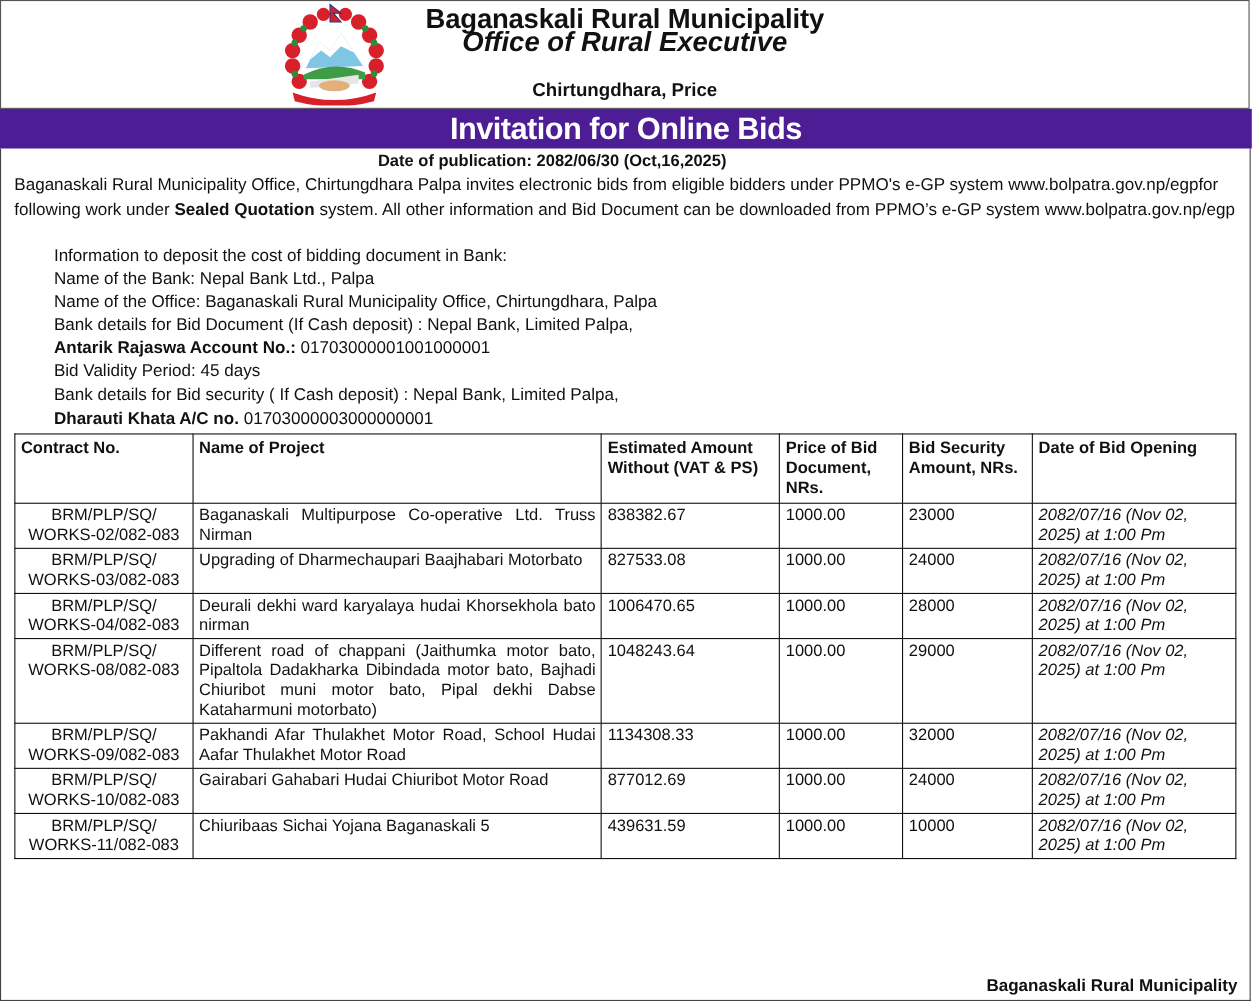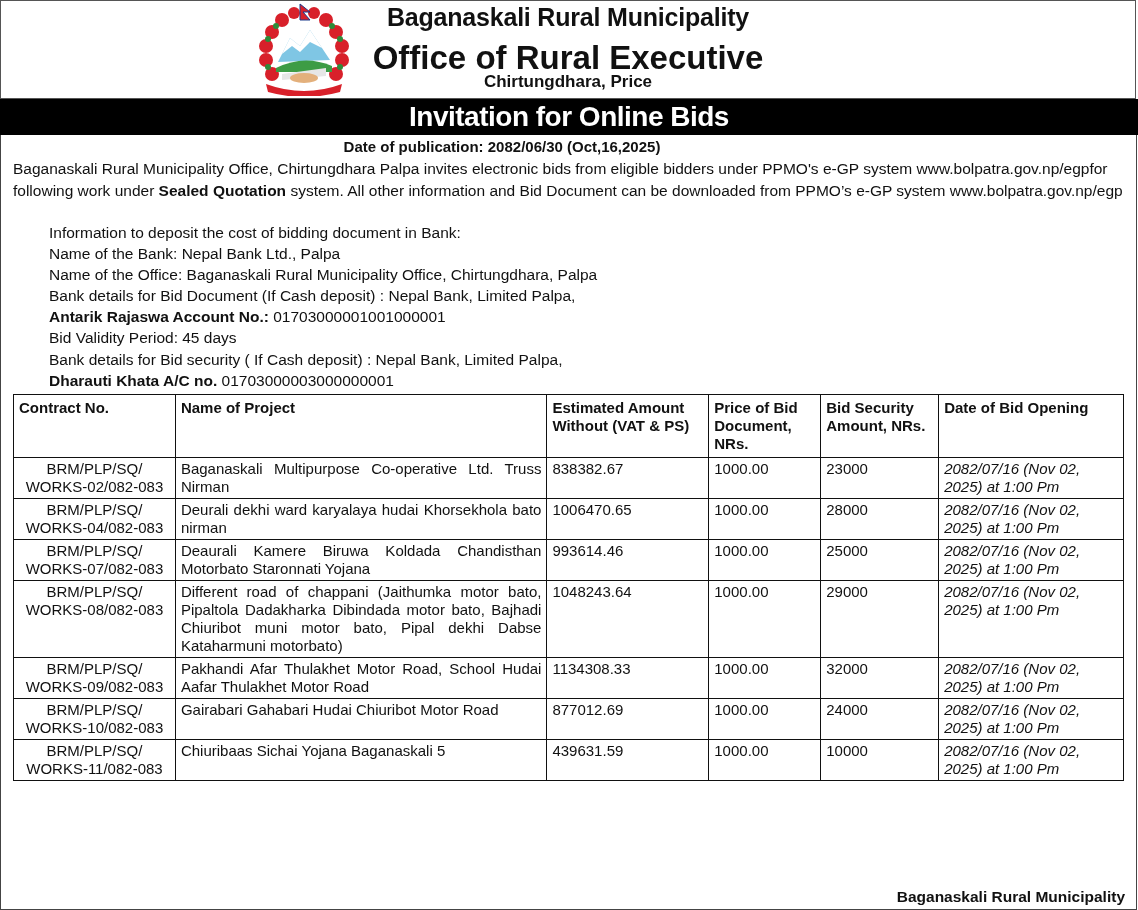--- a/index.html
+++ b/index.html
@@ -3,23 +3,23 @@
 <meta charset="utf-8">
 <style>
   html, body { margin:0; padding:0; background:#fff; }
   body { width:1138px; height:910px; position:relative; overflow:hidden;
          font-family:"Liberation Sans", "DejaVu Sans", sans-serif; color:#111; }
   .header { position:absolute; left:0; top:0; width:1136px; height:99px;
             border:1px solid #555; box-sizing:border-box; background:#fff; }
   .emblem { position:absolute; left:252px; top:2px; width:104px; height:94px; }
   .h-title { position:absolute; left:0; width:1138px; text-align:center; font-weight:bold; }
   .h1 { top:3px; font-size:25px; left:-1px; letter-spacing:-0.2px; }
-  .h2 { top:39px; font-size:33px; left:-1px; }
+  .h2 { top:24px; font-size:25px; left:-1px;font-style:italic; }
   .h3 { top:72px; font-size:17px; left:-1px; }
-  .band { position:absolute; left:0; top:99px; width:1138px; height:36px; background:#000000;
+  .band { position:absolute; left:0; top:99px; width:1138px; height:36px; background:#4c1d95;
           color:#fff; text-align:center; font-weight:bold; font-size:28px; line-height:36px;
           letter-spacing:-0.5px; }
   .body { position:absolute; left:0; top:135px; width:1137px; height:775px; border:1px solid #444;
           border-top:none; box-sizing:border-box; }
   .pubdate { position:absolute; top:138px; left:0; width:1004px; text-align:center;
              font-weight:bold; font-size:15px; }
   .para { position:absolute; left:13px; width:1115px; font-size:15.5px; line-height:21.5px; }
   .line { position:absolute; left:13px; font-size:15.5px; line-height:21.5px; white-space:nowrap;margin-left:36px; }
   b { font-weight:bold; }
   table { position:absolute; left:13px; top:394px; width:1111px; border-collapse:collapse;
@@ -117,33 +117,33 @@
   <tbody id="rows">
       <tr>
         <td class="c">BRM/PLP/SQ/ WORKS-02/082-083</td>
         <td class="j">Baganaskali Multipurpose Co-operative Ltd. Truss Nirman</td>
         <td>838382.67</td>
         <td>1000.00</td>
         <td>23000</td>
         <td class="r">2082/07/16 (Nov 02, 2025) at 1:00 Pm</td>
       </tr>
       <tr>
+        <td class="c">BRM/PLP/SQ/ WORKS-03/082-083</td>
+        <td class="j">Upgrading of Dharmechaupari Baajhabari Motorbato</td>
+        <td>827533.08</td>
+        <td>1000.00</td>
+        <td>24000</td>
+        <td class="r">2082/07/16 (Nov 02, 2025) at 1:00 Pm</td>
+      </tr>
+      <tr>
         <td class="c">BRM/PLP/SQ/ WORKS-04/082-083</td>
         <td class="j">Deurali dekhi ward karyalaya hudai Khorsekhola bato nirman</td>
         <td>1006470.65</td>
         <td>1000.00</td>
         <td>28000</td>
-        <td class="r">2082/07/16 (Nov 02, 2025) at 1:00 Pm</td>
-      </tr>
-      <tr>
-        <td class="c">BRM/PLP/SQ/ WORKS-07/082-083</td>
-        <td class="j">Deaurali Kamere Biruwa Koldada Chandisthan Motorbato Staronnati Yojana</td>
-        <td>993614.46</td>
-        <td>1000.00</td>
-        <td>25000</td>
         <td class="r">2082/07/16 (Nov 02, 2025) at 1:00 Pm</td>
       </tr>
       <tr>
         <td class="c">BRM/PLP/SQ/ WORKS-08/082-083</td>
         <td class="j">Different road of chappani (Jaithumka motor bato, Pipaltola Dadakharka Dibindada motor bato, Bajhadi Chiuribot muni motor bato, Pipal dekhi Dabse Kataharmuni motorbato)</td>
         <td>1048243.64</td>
         <td>1000.00</td>
         <td>29000</td>
         <td class="r">2082/07/16 (Nov 02, 2025) at 1:00 Pm</td>
       </tr>

